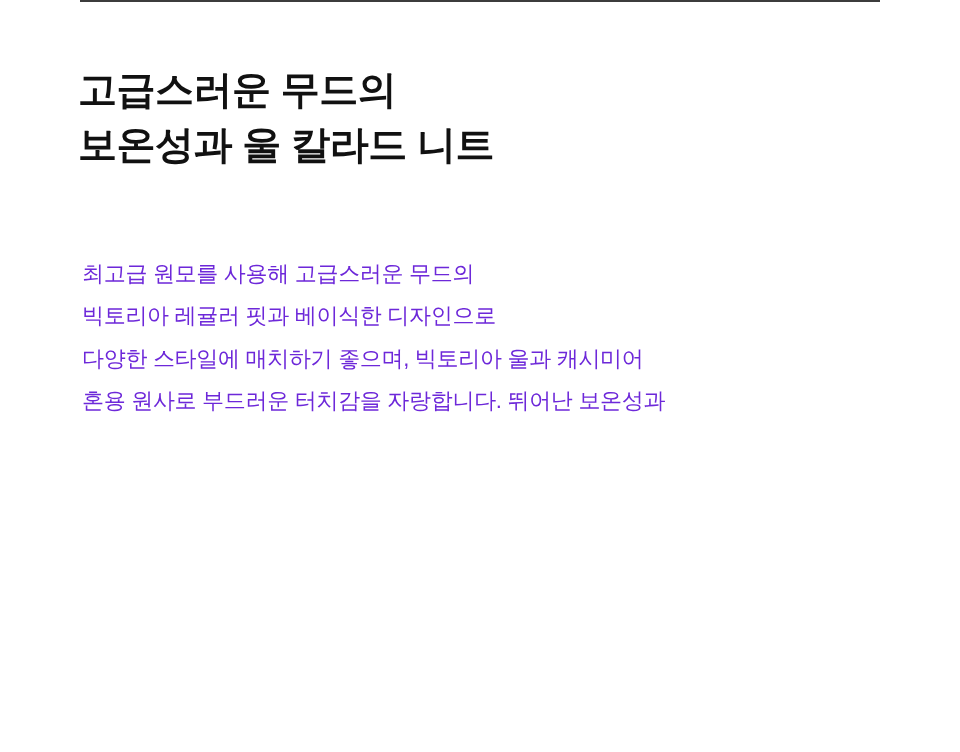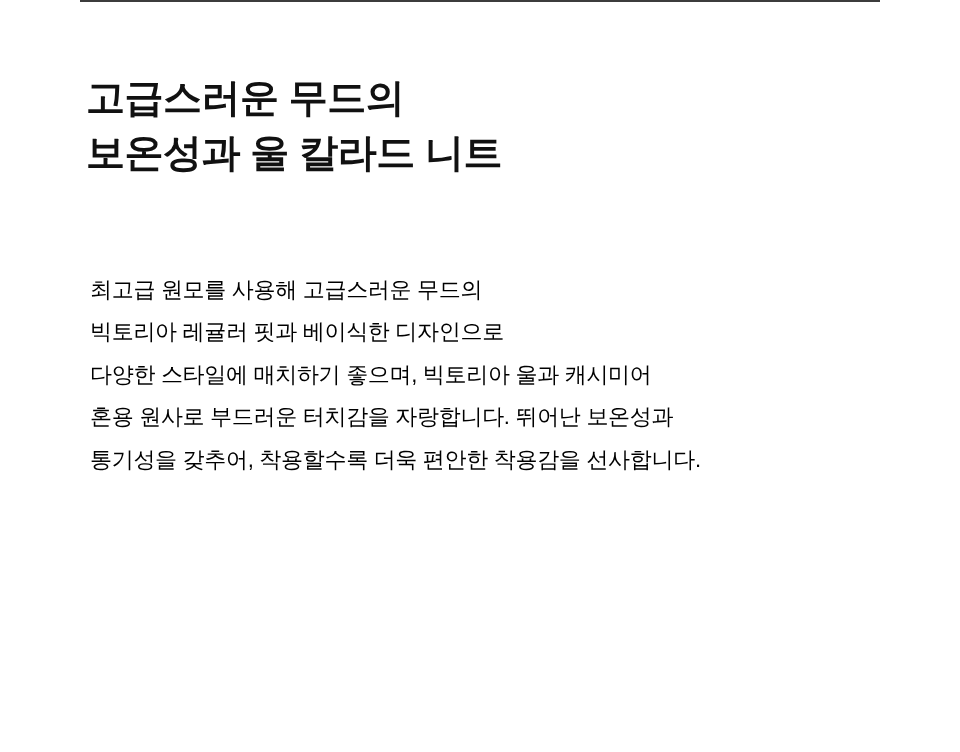--- a/index.html
+++ b/index.html
@@ -28,40 +28,40 @@
     height: 2px;
     background: #3c3c3c;
   }
   .content {
     position: absolute;
     left: 78px;
     top: 0;
     right: 60px;
   }
   .headline {
-    margin: 8px;
+    margin: 0;
     padding-top: 62px;
     font-size: 39px;
     font-weight: 700;
     line-height: 1.42;
     letter-spacing: -0.5px;
     color: #111111;
   }
   .headline .line {
     display: block;
     white-space: pre;
   }
   .body-copy {
-    margin: 12px;
+    margin: 4px;
     padding-top: 76px;
     font-size: 22px;
     font-weight: 400;
     line-height: 1.93;
     letter-spacing: -0.3px;
-    color: #000000;
+    color: #6d28d9;
   }
   .body-copy .line {
     display: block;
     white-space: pre;
   }
 </style>
 </head>
 <body>
 
 <div class="page">
@@ -73,17 +73,16 @@
     <h1 class="headline">
       <span class="line">고급스러운 무드의</span>
       <span class="line">보온성과 울 칼라드 니트</span>
     </h1>
 
     <p class="body-copy">
       <span class="line">최고급 원모를 사용해 고급스러운 무드의</span>
       <span class="line">빅토리아 레귤러 핏과 베이식한 디자인으로</span>
       <span class="line">다양한 스타일에 매치하기 좋으며, 빅토리아 울과 캐시미어</span>
       <span class="line">혼용 원사로 부드러운 터치감을 자랑합니다. 뛰어난 보온성과</span>
-      <span class="line">통기성을 갖추어, 착용할수록 더욱 편안한 착용감을 선사합니다.</span>
     </p>
 
   </div>
 </div>
 
 </body></html>

